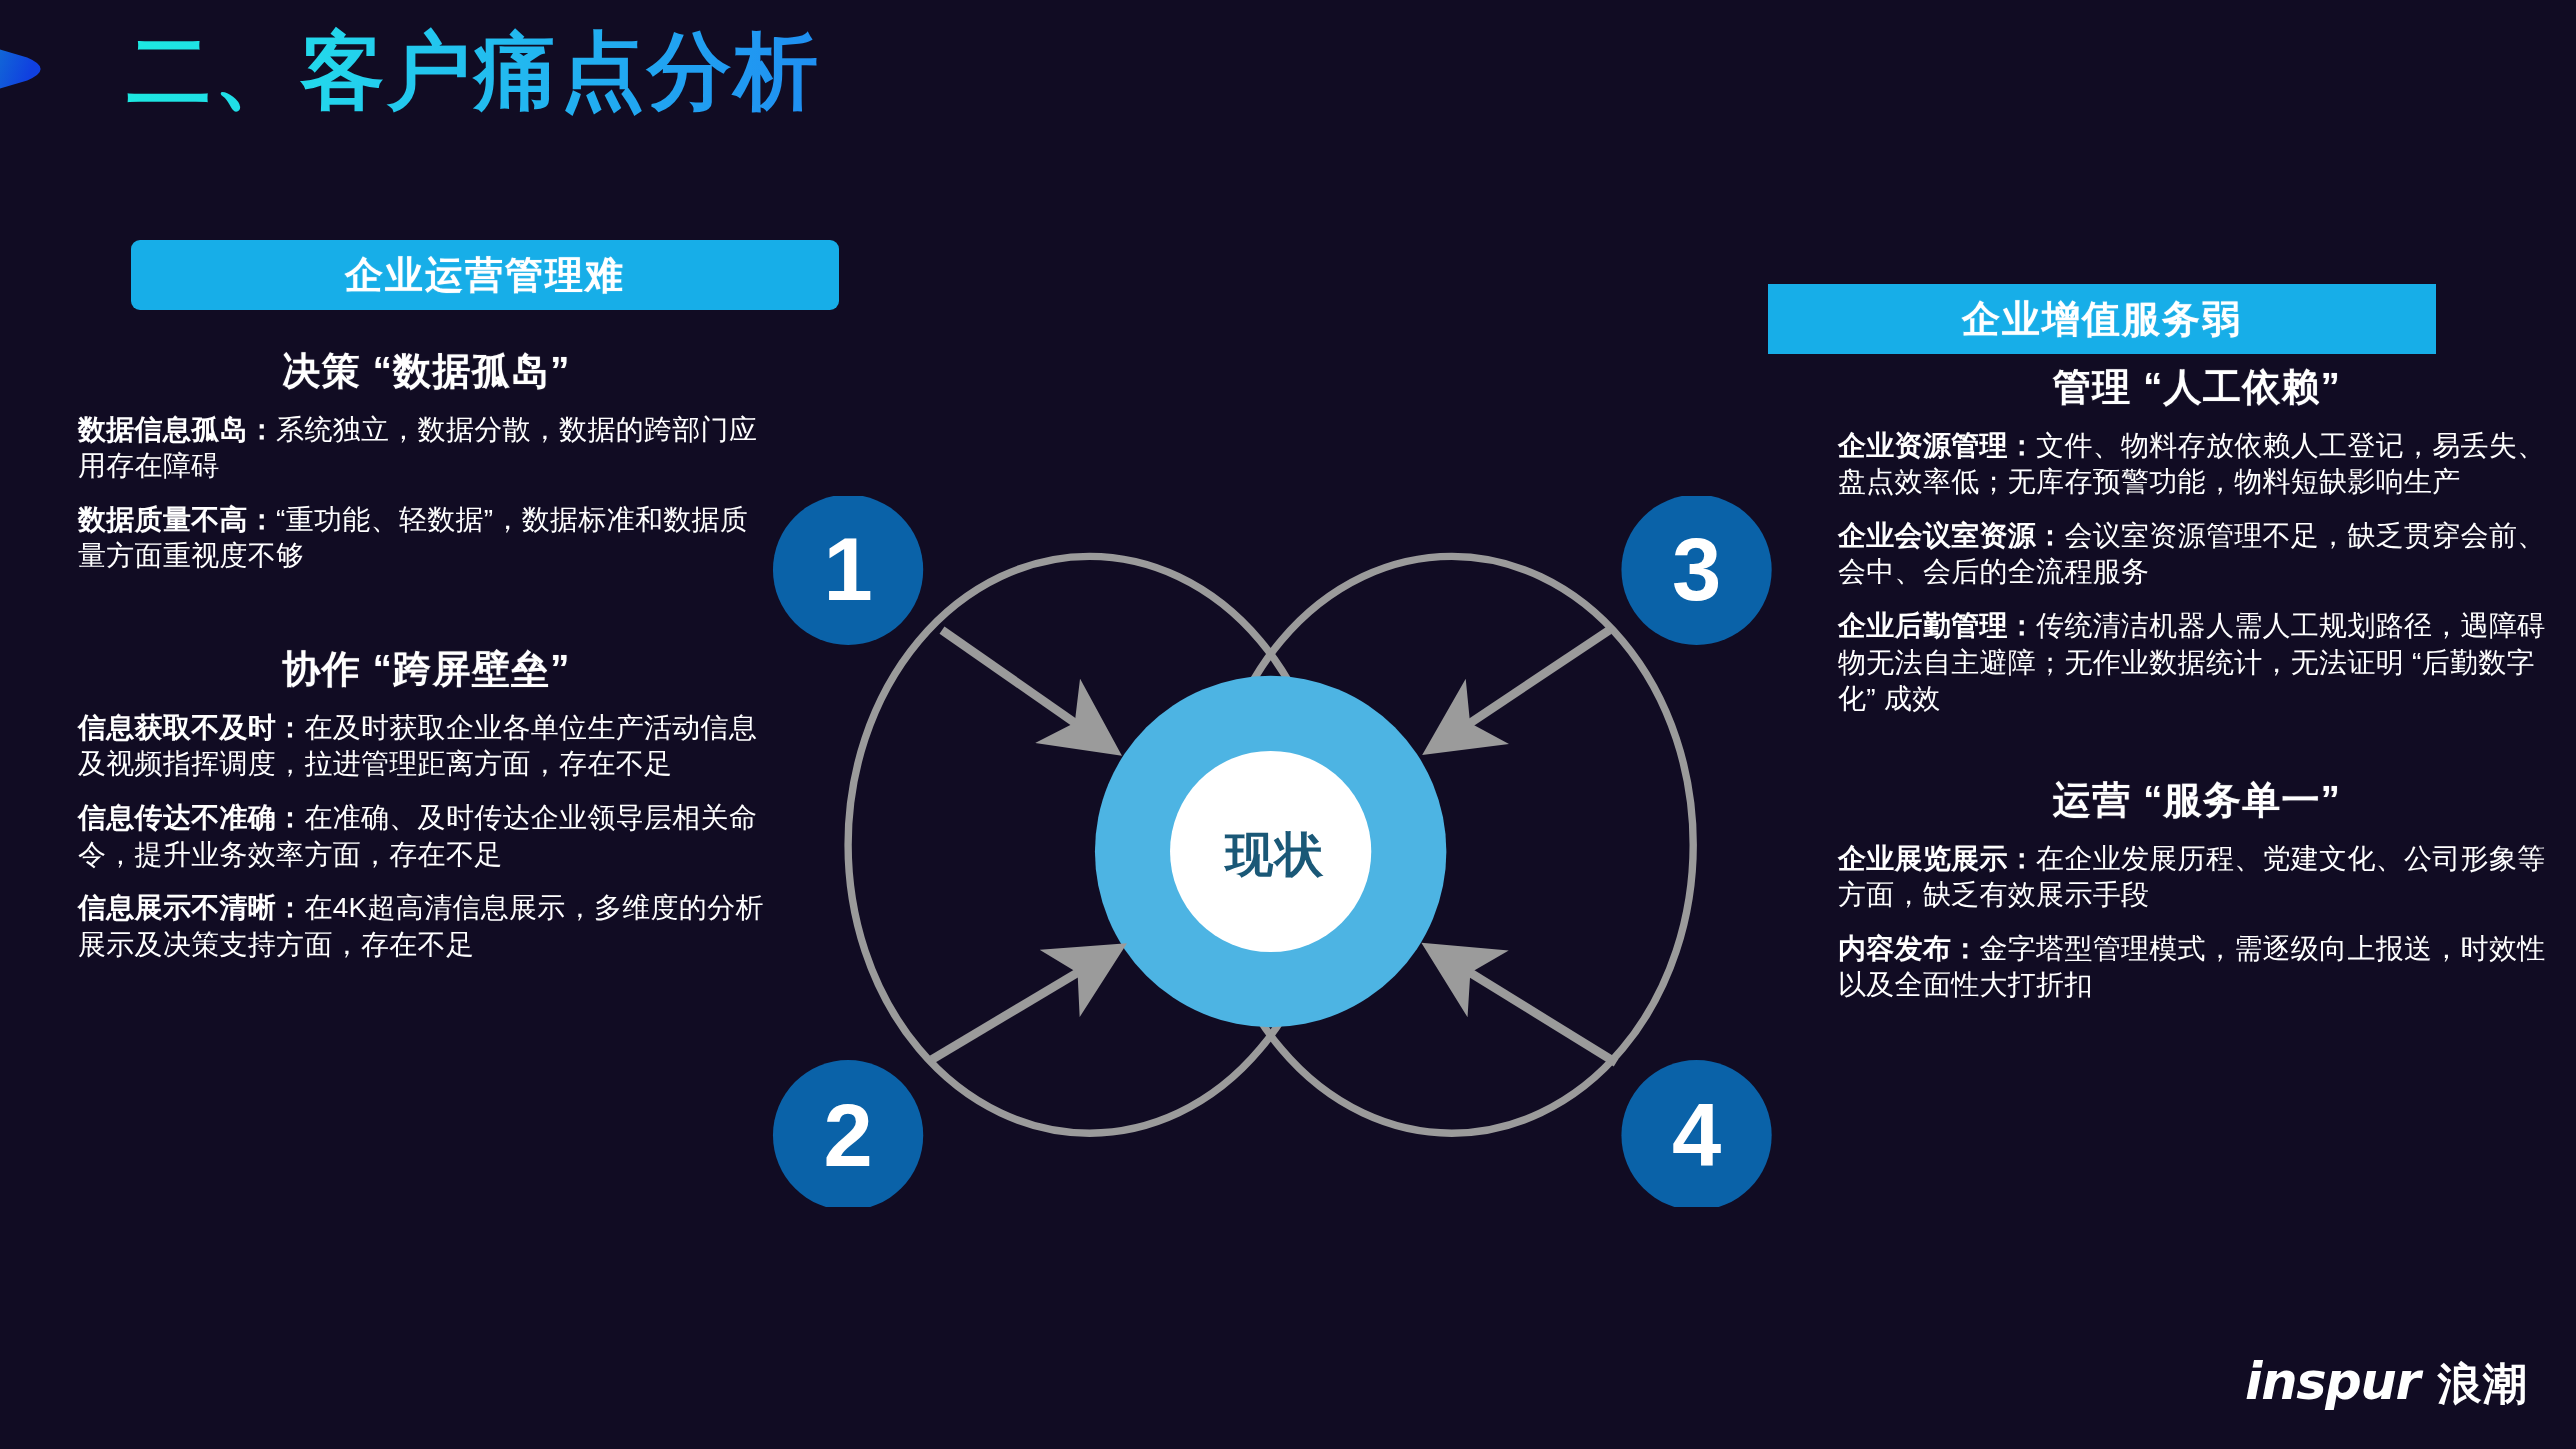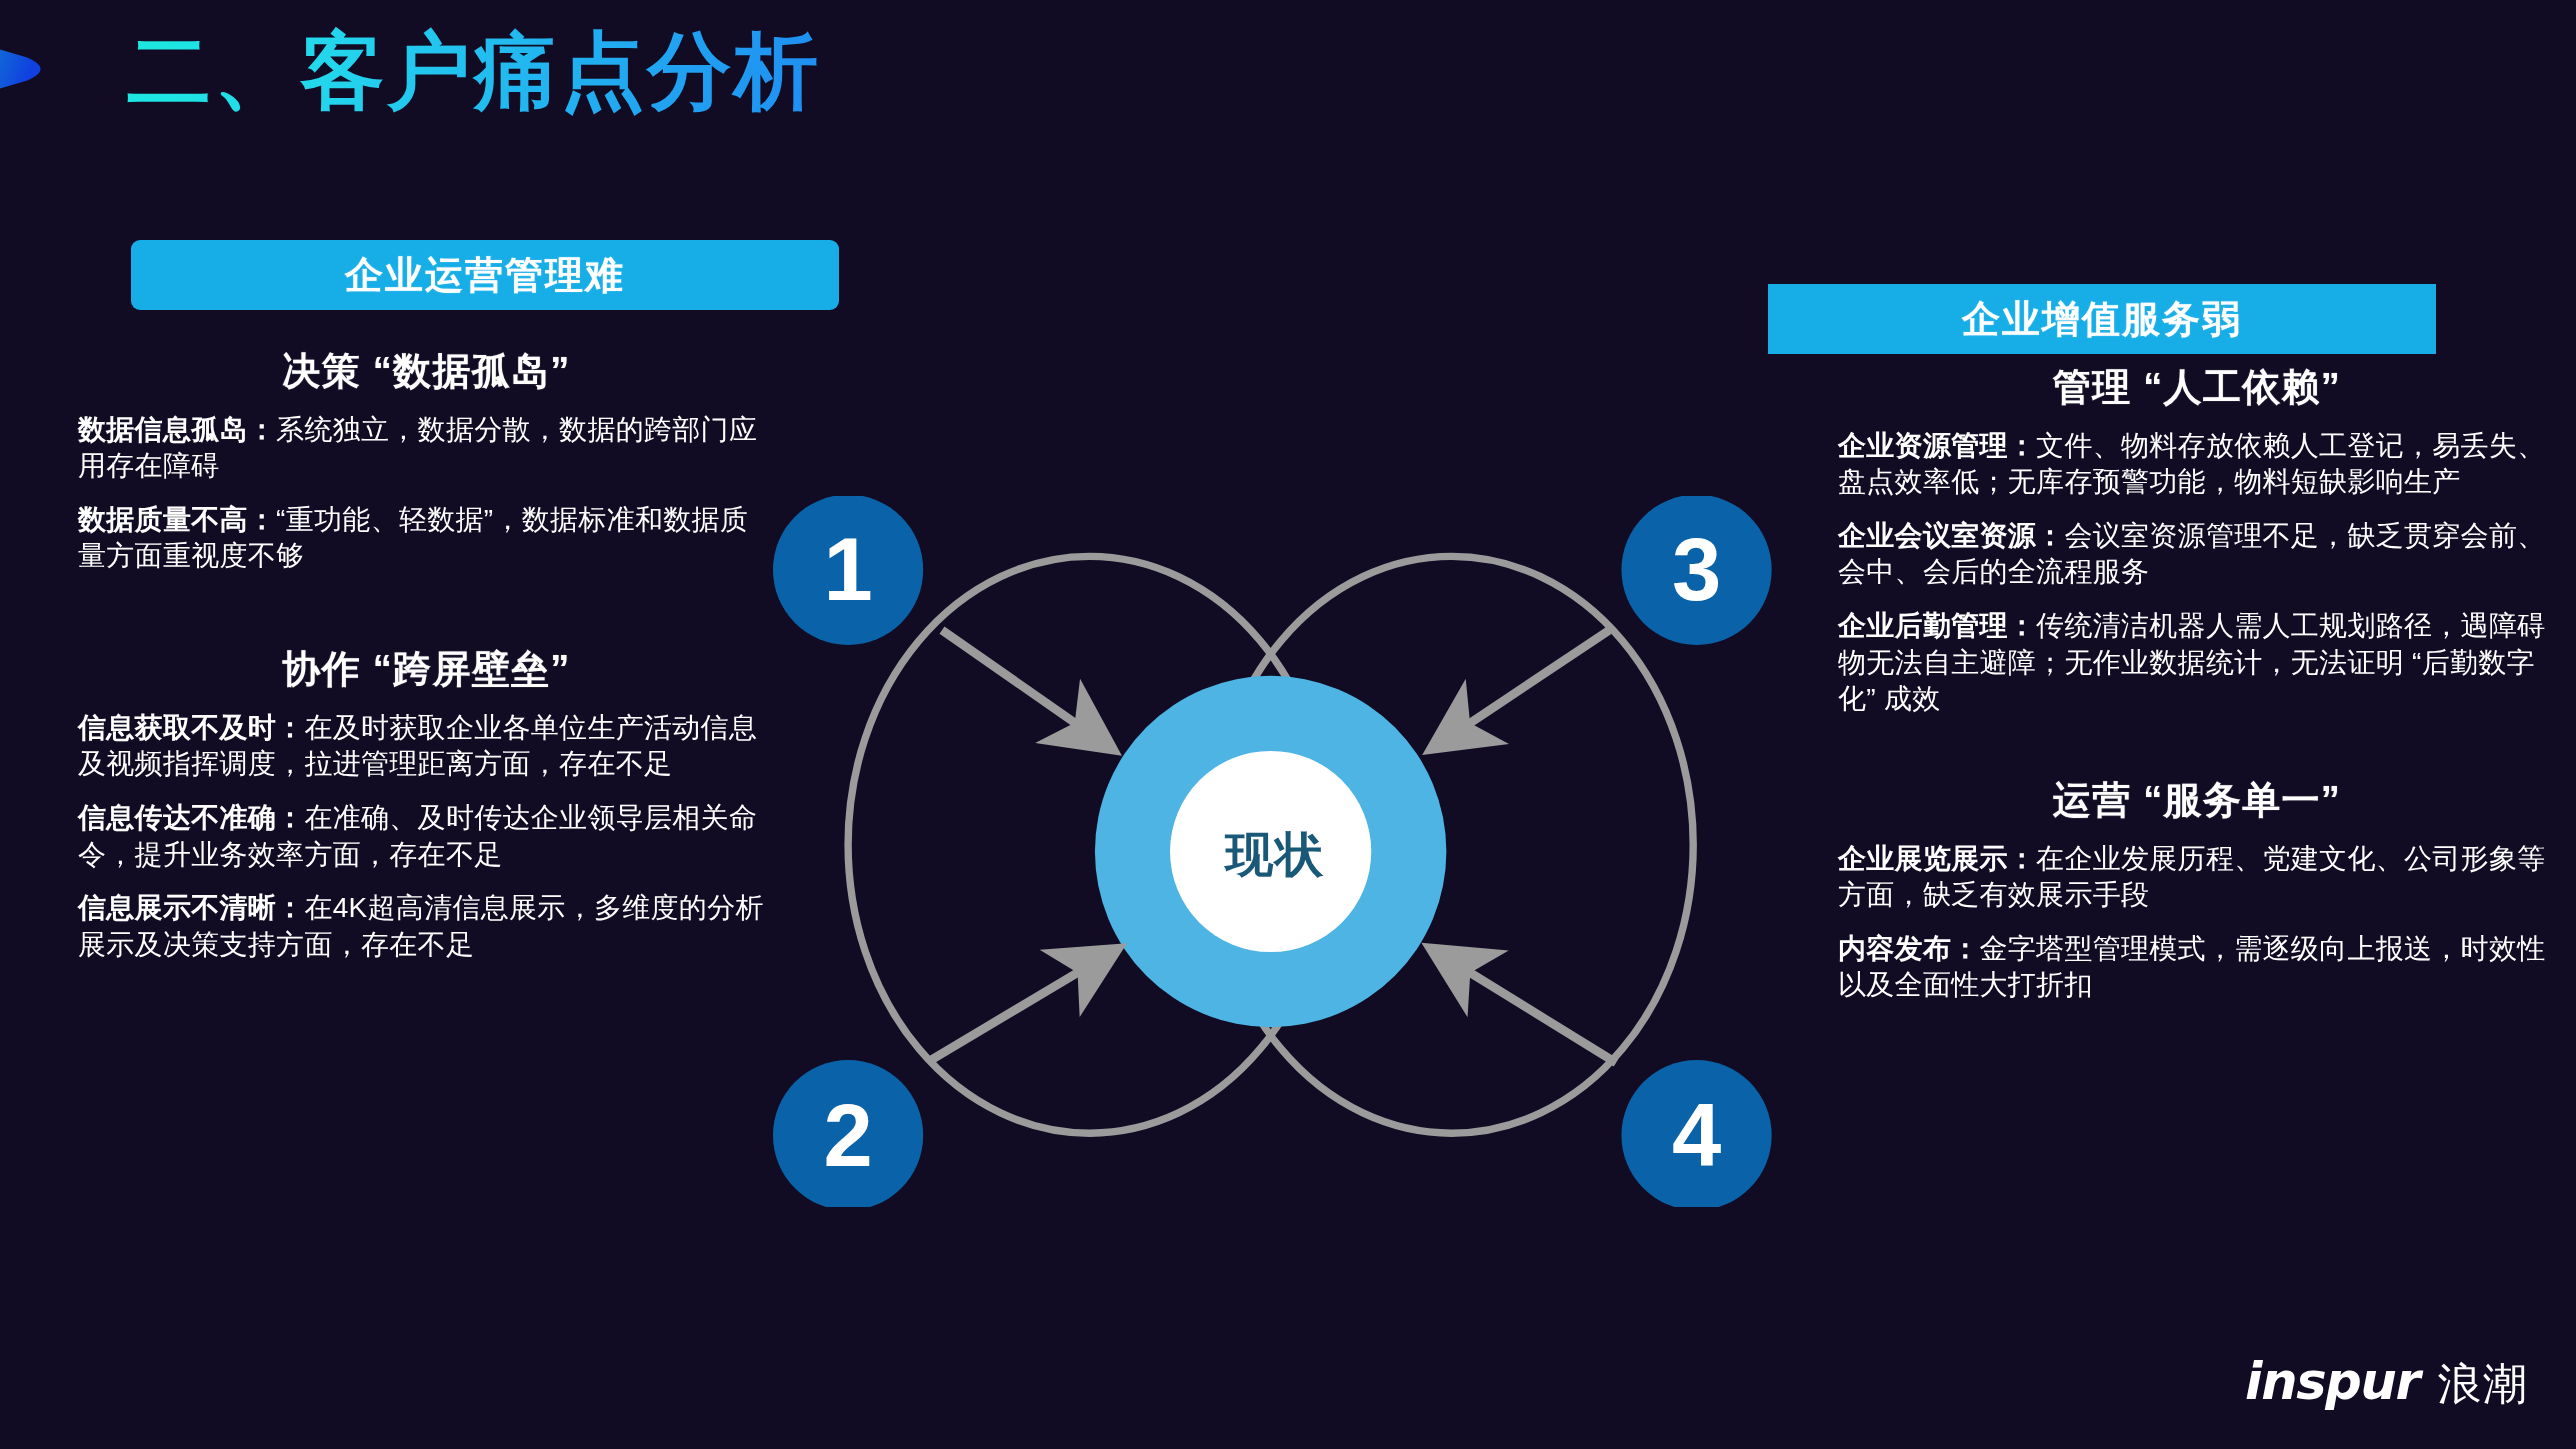--- a/index.html
+++ b/index.html
@@ -73,21 +73,21 @@
 
   
   .logo{
     position:absolute;right:48px;bottom:35px;
     display:flex;align-items:baseline;gap:18px;color:#ffffff;
   }
   .logo-en{
     font-size:51px;font-weight:bold;font-style:italic;letter-spacing:-1.3px;
     font-family:"DejaVu Sans",sans-serif;
   }
-  .logo-cn{font-size:44px;font-weight:normal;letter-spacing:1.3px;}
+  .logo-cn{font-size:44px;font-weight:bold;letter-spacing:1.3px;}
 </style>
 </head>
 <body>
 
 <div class="slide">
 
   <div class="corner-chevron">
     <svg width="201" height="114" viewBox="0 0 300 170">
       <defs>
         <linearGradient id="chevGrad" x1="0" y1="0" x2="1" y2="0.25">

